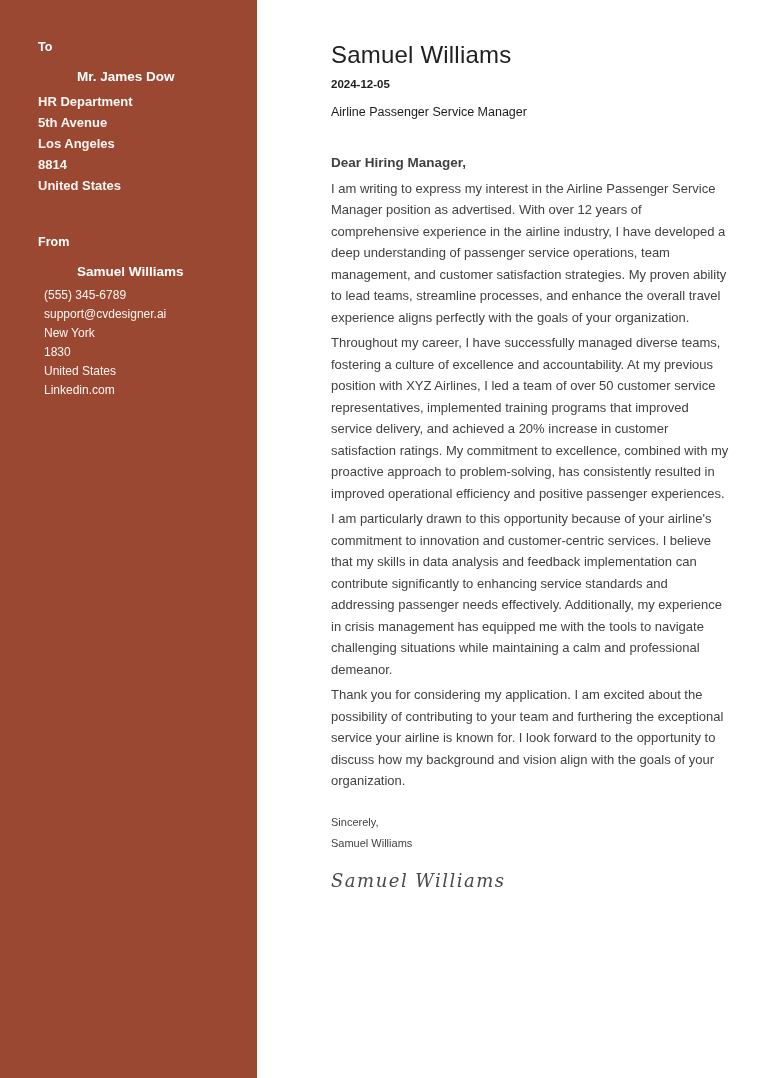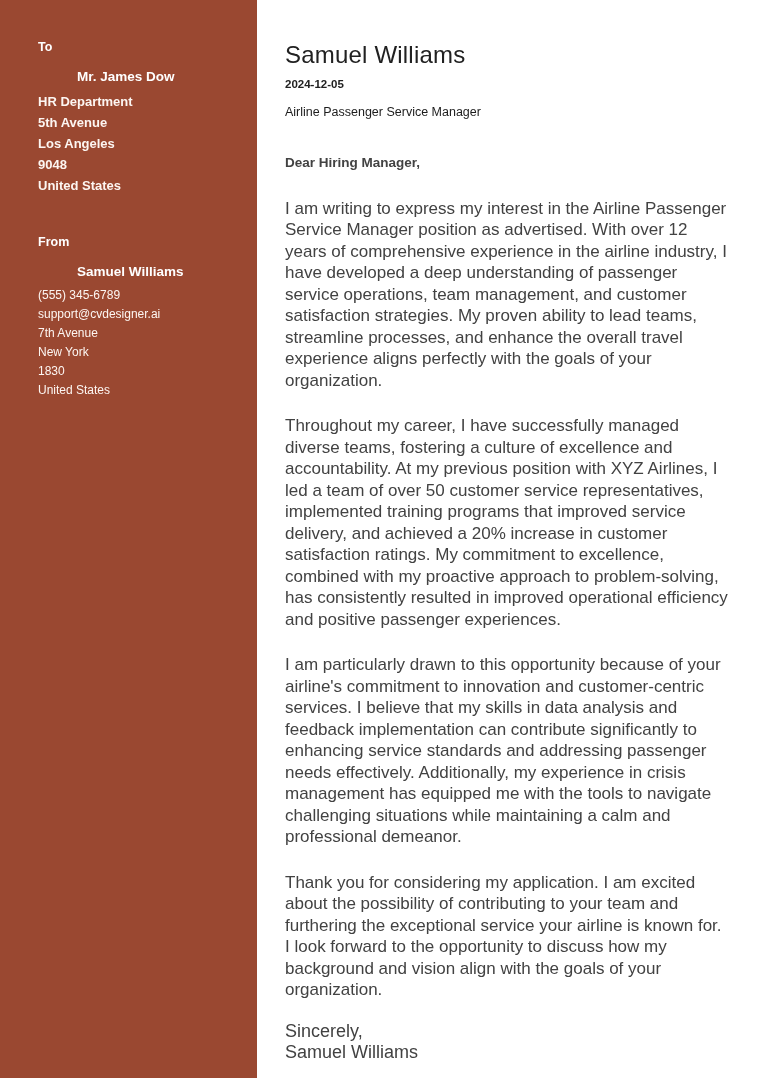--- a/index.html
+++ b/index.html
@@ -1,15 +1,15 @@
 <!DOCTYPE html>
 <html><head>
 <meta charset="utf-8">
 <style>
-  * { margin: 0; padding: 0; box-sizing: border-box; }
+  * { margin: 0; padding: 0; box-sizing: border-box; gap: 46px; }
   html, body {
     width: 768px;
     height: 1078px;
     background: #ffffff;
     font-family: "Liberation Sans", sans-serif;
   }
   .page {
     position: relative;
     width: 768px;
     height: 1078px;
@@ -43,20 +43,21 @@
     font-size: 13px;
     font-weight: 700;
     color: #fdf6f2;
     line-height: 21px;
   }
   .from-lines .side-line {
     font-size: 12px;
     font-weight: 400;
     color: #fdf6f2;
     line-height: 19px;
+    margin-left: 6px;
   }
   .from-block { margin-top: 39px; }
   
   .main {
     flex: 1;
     padding: 40px 38px 0 28px;
     color: #3f3f3f;
   }
   .letter-name {
     font-size: 24px;
@@ -78,29 +79,29 @@
     margin-top: 15px;
   }
   .salutation {
     font-size: 13.5px;
     color: #424242;
     margin-top: 33px;
     line-height: 21.5px;
     font-weight: bold;
   }
   .para {
-    font-size: 17px;
+    font-size: 13px;
     color: #424242;
     line-height: 21.5px;
-    margin-top: 24px;
+    margin-top: 4px;
     max-width: 447px;
   }
   .closing-block {
     margin-top: 20px;
-    font-size: 18px;
+    font-size: 11px;
     color: #424242;
     line-height: 21.5px;
   }
   .signature {
     margin-top: 15px;
     font-family: "DejaVu Serif", serif;
     font-style: italic;
     font-size: 18px;
     letter-spacing: 1.5px;
     color: #4a4a4a;
@@ -112,35 +113,35 @@
 <div class="page">
 
   <aside class="sidebar">
     <div class="to-block">
       <div class="side-heading">To</div>
       <div class="side-name">Mr. James Dow</div>
       <div class="to-lines">
         <div class="side-line">HR Department</div>
         <div class="side-line">5th Avenue</div>
         <div class="side-line">Los Angeles</div>
-        <div class="side-line">9048</div>
+        <div class="side-line">8814</div>
         <div class="side-line">United States</div>
       </div>
     </div>
 
     <div class="from-block">
       <div class="side-heading">From</div>
       <div class="side-name">Samuel Williams</div>
       <div class="from-lines">
         <div class="side-line">(555) 345-6789</div>
         <div class="side-line">support@cvdesigner.ai</div>
-        <div class="side-line">7th Avenue</div>
         <div class="side-line">New York</div>
         <div class="side-line">1830</div>
         <div class="side-line">United States</div>
+        <div class="side-line">Linkedin.com</div>
       </div>
     </div>
   </aside>
 
   <main class="main">
     <h1 class="letter-name">Samuel Williams</h1>
     <div class="letter-date">2024-12-05</div>
     <div class="letter-jobtitle">Airline Passenger Service Manager</div>
 
     <div class="salutation">Dear Hiring Manager,</div>

